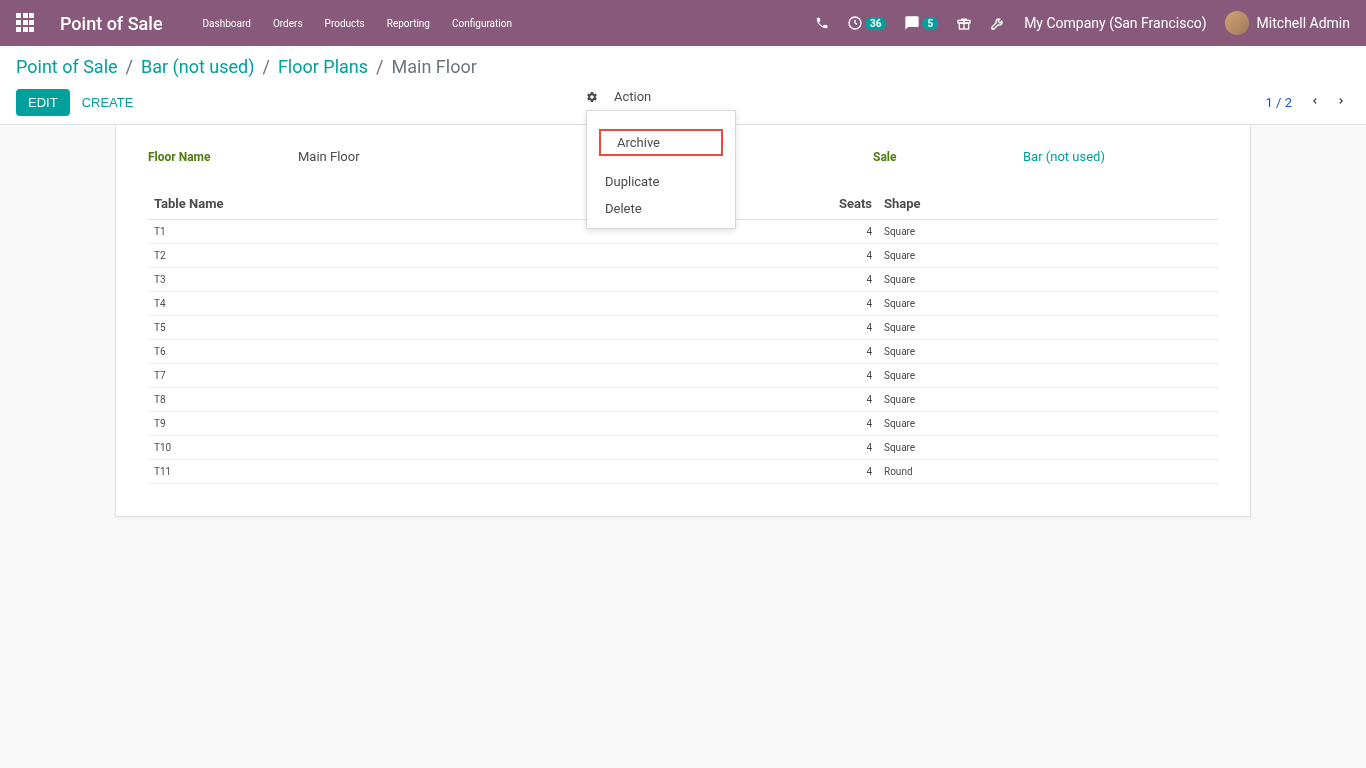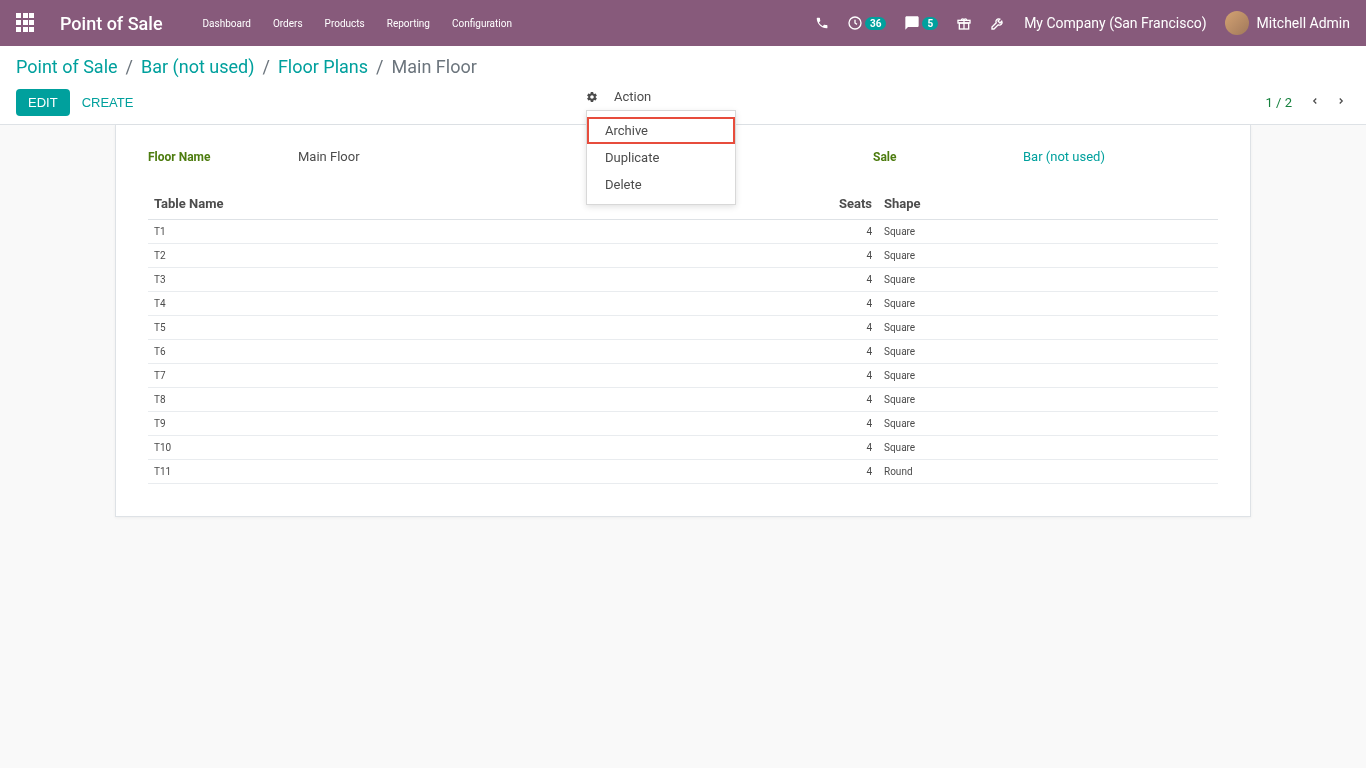--- a/index.html
+++ b/index.html
@@ -26,28 +26,28 @@
 .breadcrumbs .sep { color: #6c757d; margin: 0 4px; }
 .breadcrumbs .current { color: #6c757d; }
 
 .cp-bottom { display: flex; align-items: center; position: relative; }
 .btn { border: none; padding: 6px 12px; font-size: 13px; cursor: pointer; border-radius: 4px; }
 .btn-primary { background: #00a09d; color: #fff; font-weight: 500; }
 .btn-link { background: transparent; color: #00a09d; font-weight: 500; }
 .action-wrap { position: absolute; left: 570px; top: 0; }
 .action-trigger { cursor: pointer; font-size: 13px; color: #4c4c4c; display: flex; align-items: center; gap: 16px; }
 .gear { width: 12px; height: 12px; }
-.pager { margin-left: auto; display: flex; align-items: center; gap: 14px; color: #15803d; font-size: 13px; }
+.pager { margin-left: auto; display: flex; align-items: center; gap: 14px; color: #1d4ed8; font-size: 13px; }
 .pager .arrows { display: flex; gap: 8px; }
 .pager .arrow { cursor: pointer; padding: 4px; color: #4c4c4c; }
 
 
 .dropdown { position: absolute; top: calc(100% + 6px); left: 0; background: #fff; border: 1px solid #d8d8d8; box-shadow: 0 2px 6px rgba(0,0,0,0.12); min-width: 150px; padding: 6px 0; z-index: 100; }
 .dropdown .item { padding: 6px 18px; font-size: 13px; cursor: pointer; color: #4c4c4c; }
-.dropdown .item.highlight { border: 2px solid #e74c3c; padding: 4px 16px; margin: 0; }
+.dropdown .item.highlight { border: 2px solid #e74c3c; padding: 4px 16px; margin: 12px; }
 
 
 .sheet-wrap { padding: 0 16px 24px 16px; display: flex; justify-content: center; }
 .sheet { background: #fff; width: 1136px; margin-top: 0; border: 1px solid #dee2e6; border-top: none; padding: 24px 32px 32px 32px; box-shadow: 0 1px 3px rgba(0,0,0,0.05); }
 .form-row { display: flex; gap: 60px; margin-bottom: 24px; }
 .form-col { display: flex; gap: 40px; align-items: baseline; flex: 1; }
 .form-col .label { font-weight: 700; font-size: 12px; color: #4d7c0f; min-width: 110px; }
 .form-col .value { color: #4c4c4c; font-size: 13px; }
 .form-col .value.link { color: #00a09d; cursor: pointer; }
 .form-col.right-col { margin-left: 320px; }

